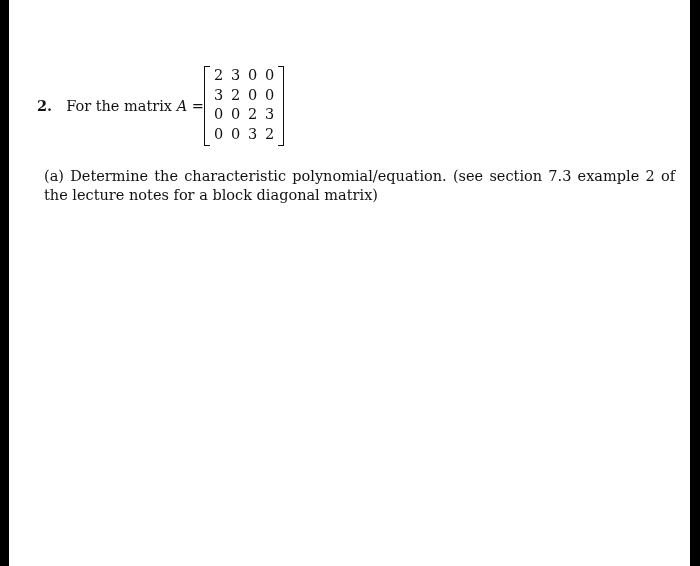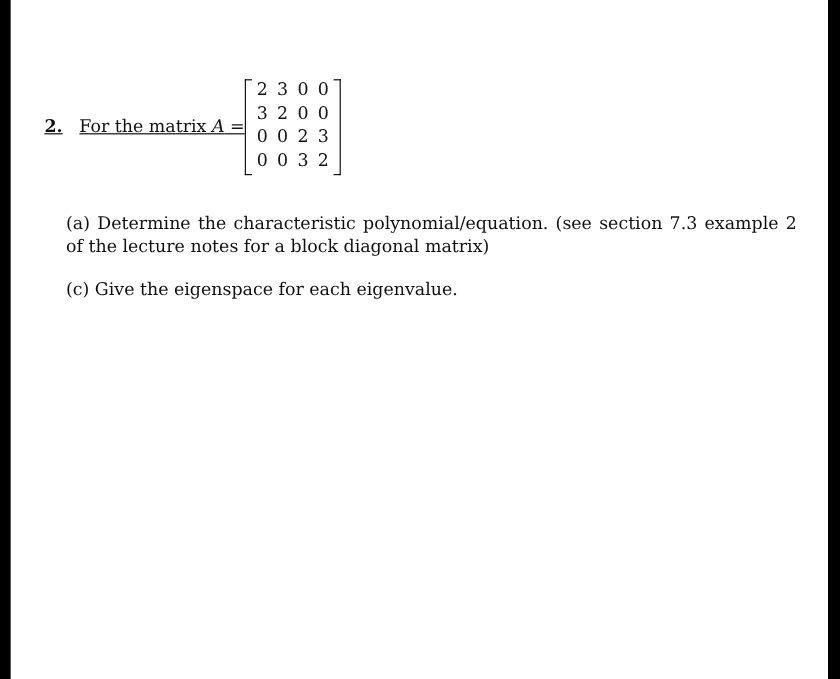--- a/index.html
+++ b/index.html
@@ -33,21 +33,20 @@
       width: 681px; height: 566px;
       background: #ffffff;
     }
     .problem-line {
       position: absolute;
       left: 28px;
       top: 97px;
       font-size: 14.5px;
       line-height: 18px;
       white-space: nowrap;
-      text-decoration: underline;
     }
     .problem-number {
       font-weight: bold;
       margin-right: 14px;
     }
     .math-var {
       font-style: italic;
     }
     .matrix {
       position: absolute;
@@ -87,21 +86,21 @@
     }
     .parts {
       position: absolute;
       left: 28px;
       top: 160px;
       width: 645px;
       font-size: 14.5px;
       line-height: 18.5px;
     }
     .part {
-      margin: 18px;
+      margin: 7px;
       text-align: justify;
     }
   </style>
 </head>
 <body>
 
 <div class="bar-left"></div>
 <div class="page">
 
   <div class="problem-line">
@@ -129,20 +128,16 @@
       <span class="cell">2</span>
     </div>
     <div class="bracket right"></div>
   </div>
 
   <div class="parts">
     <p class="part">
       <span>(a)</span>
       <span>Determine the characteristic polynomial/equation.  (see section 7.3 example 2 of the lecture notes for a block diagonal matrix)</span>
     </p>
-    <p class="part">
-      <span>(c)</span>
-      <span>Give the eigenspace for each eigenvalue.</span>
-    </p>
   </div>
 
 </div>
 <div class="bar-right"></div>
 
 </body></html>

